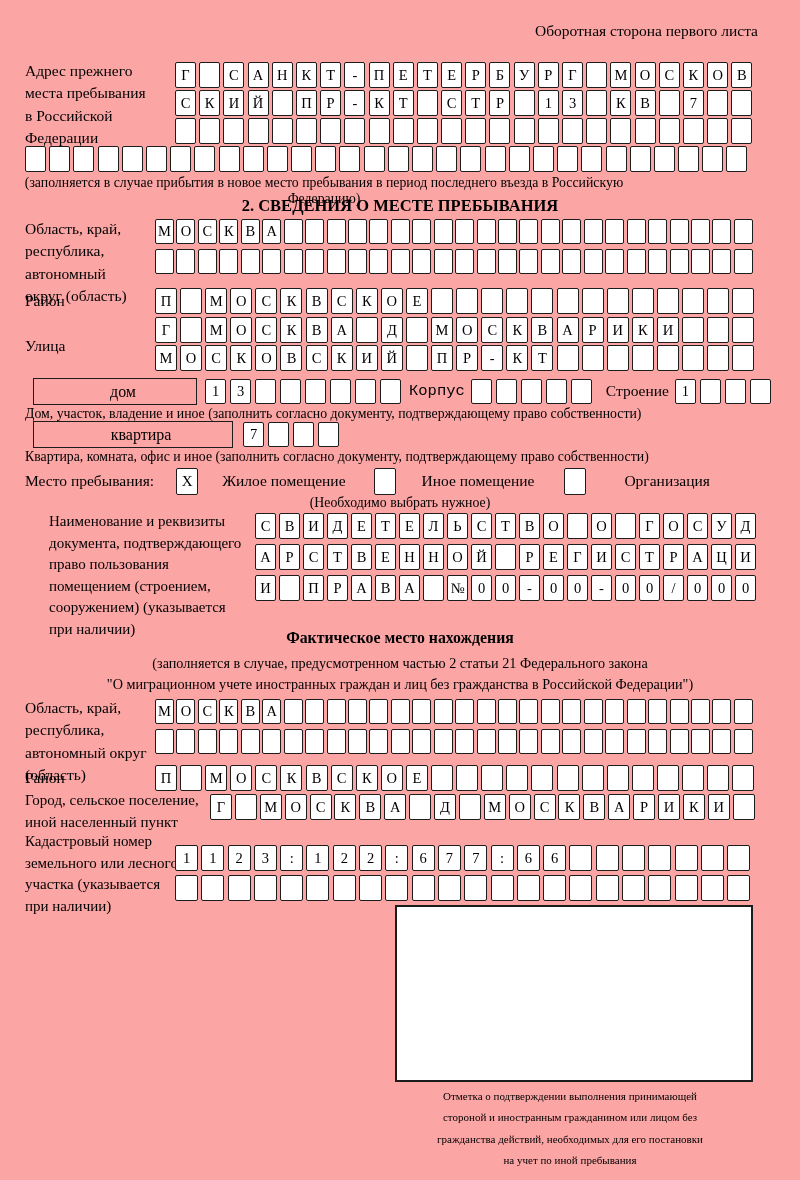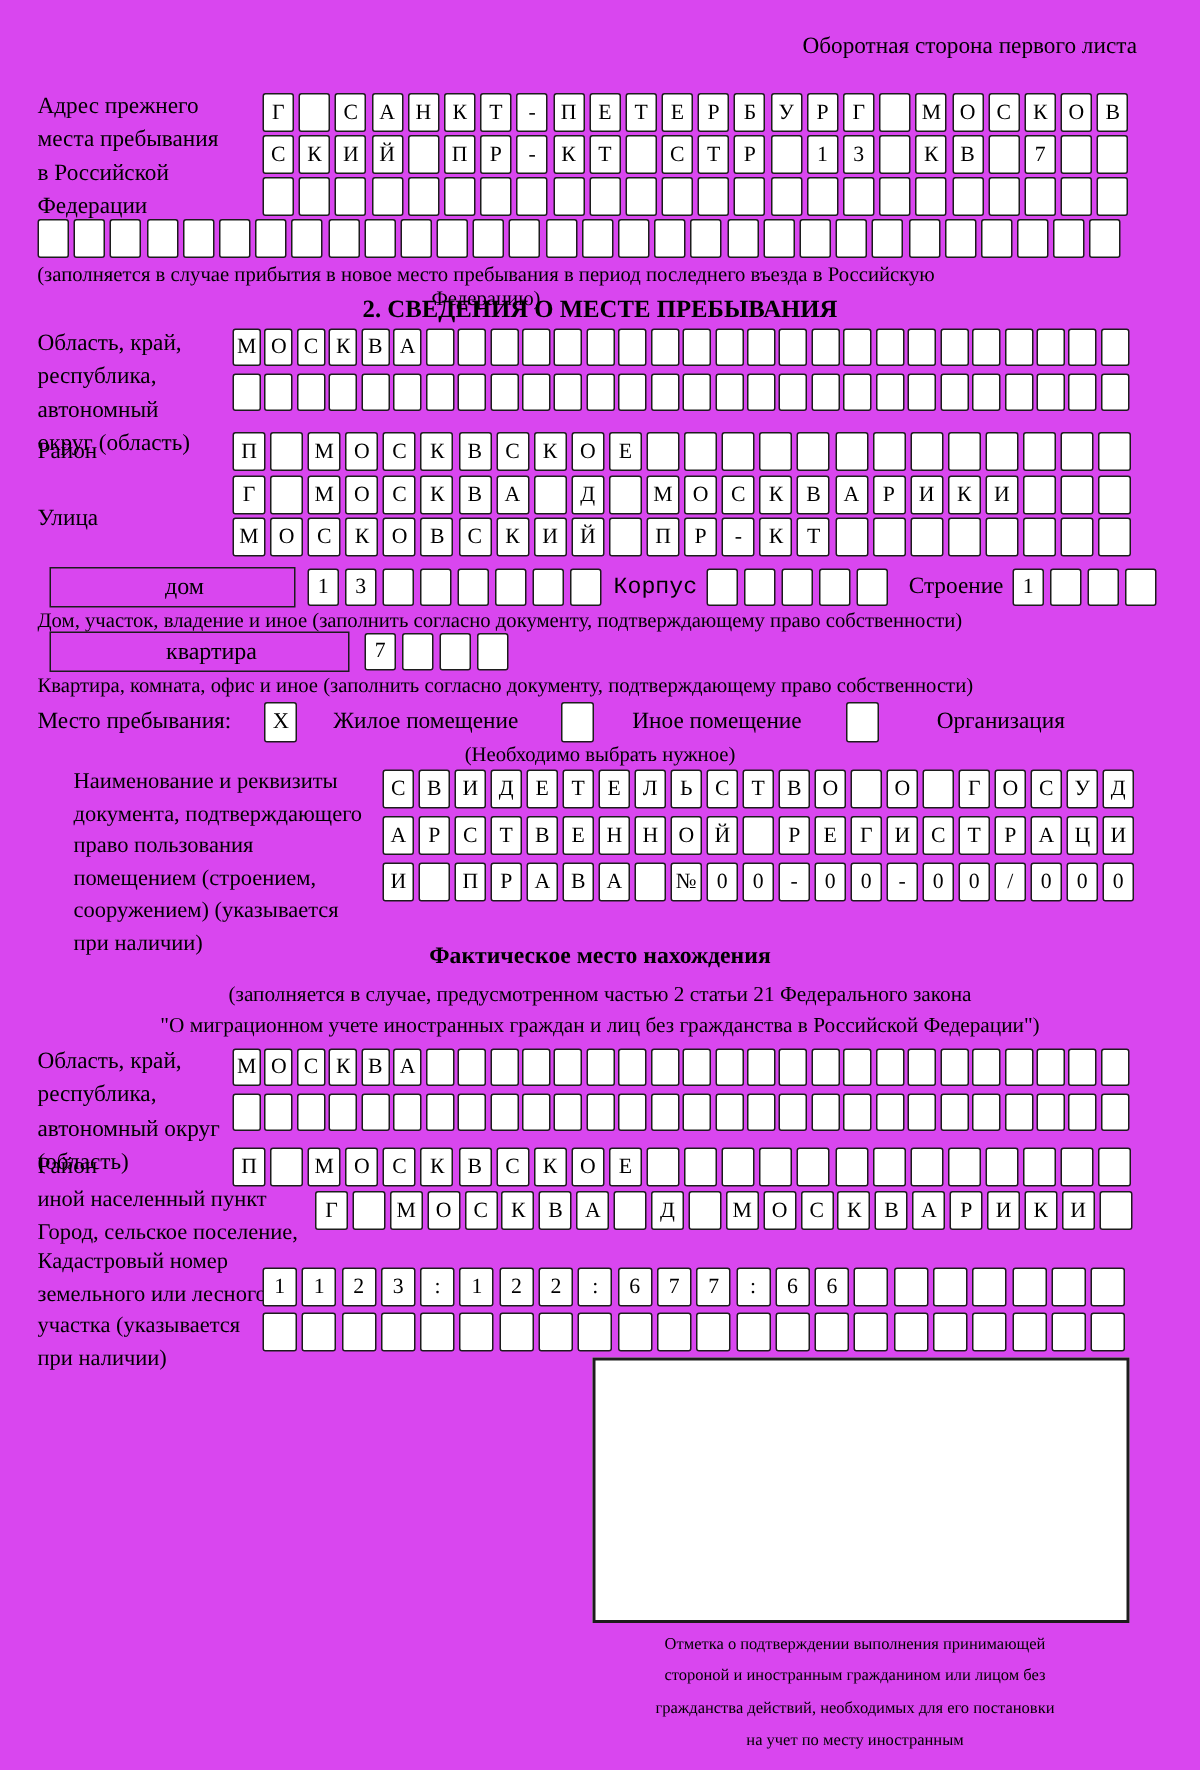--- a/index.html
+++ b/index.html
@@ -1,16 +1,16 @@
 <!DOCTYPE html>
 <html><head>
 <meta charset="utf-8">
 <style>
   html,body{margin:0;padding:0;background:#fff;}
-  #page{position:relative;width:800px;height:1180px;background:#d946ef;
+  #page{position:relative;width:800px;height:1180px;background:#fca5a5;
         font-family:"Liberation Serif",serif;color:#000;overflow:hidden;}
   .abs{position:absolute;}
   .lbl{font-size:15.5px;line-height:22.4px;}
   .lbl-sm{font-size:15px;line-height:21.5px;}
   .cap{font-size:13.8px;}
   .h-bold{font-weight:bold;text-align:center;}
   .center{text-align:center;}
   .grid{display:flex;align-items:center;}
   .cell{box-sizing:border-box;border:1.7px solid #1c1c1c;border-radius:2px;
         display:flex;align-items:center;justify-content:center;
@@ -535,22 +535,22 @@
       <span class="cell"></span>
       <span class="cell"></span>
       <span class="cell"></span>
       <span class="cell"></span>
       <span class="cell"></span>
       <span class="cell"></span>
       <span class="cell"></span>
     </div>
 
   <div class="abs lbl-sm" style="left:25px;top:790px;width:195px;">
+    <div>Город, сельское поселение,</div>
     <div>иной населенный пункт</div>
-    <div>Город, сельское поселение,</div>
   </div>
   <div class="abs grid gE2" style="left:210px;top:794px;">
       <span class="cell">Г</span>
       <span class="cell"></span>
       <span class="cell">М</span>
       <span class="cell">О</span>
       <span class="cell">С</span>
       <span class="cell">К</span>
       <span class="cell">В</span>
       <span class="cell">А</span>
@@ -623,16 +623,16 @@
       <span class="cell"></span>
       <span class="cell"></span>
       <span class="cell"></span>
     </div>
 
   <div class="abs bigBox" style="left:395px;top:905px;width:358px;height:177px;"></div>
   <div class="abs center" style="left:345px;top:1086px;width:450px;font-size:11px;line-height:21.3px;">
     <div>Отметка о подтверждении выполнения принимающей</div>
     <div>стороной и иностранным гражданином или лицом без</div>
     <div>гражданства действий, необходимых для его постановки</div>
-    <div>на учет по месту иностранным</div>
+    <div>на учет по иной пребывания</div>
   </div>
 
 </div>
 
 </body></html>

